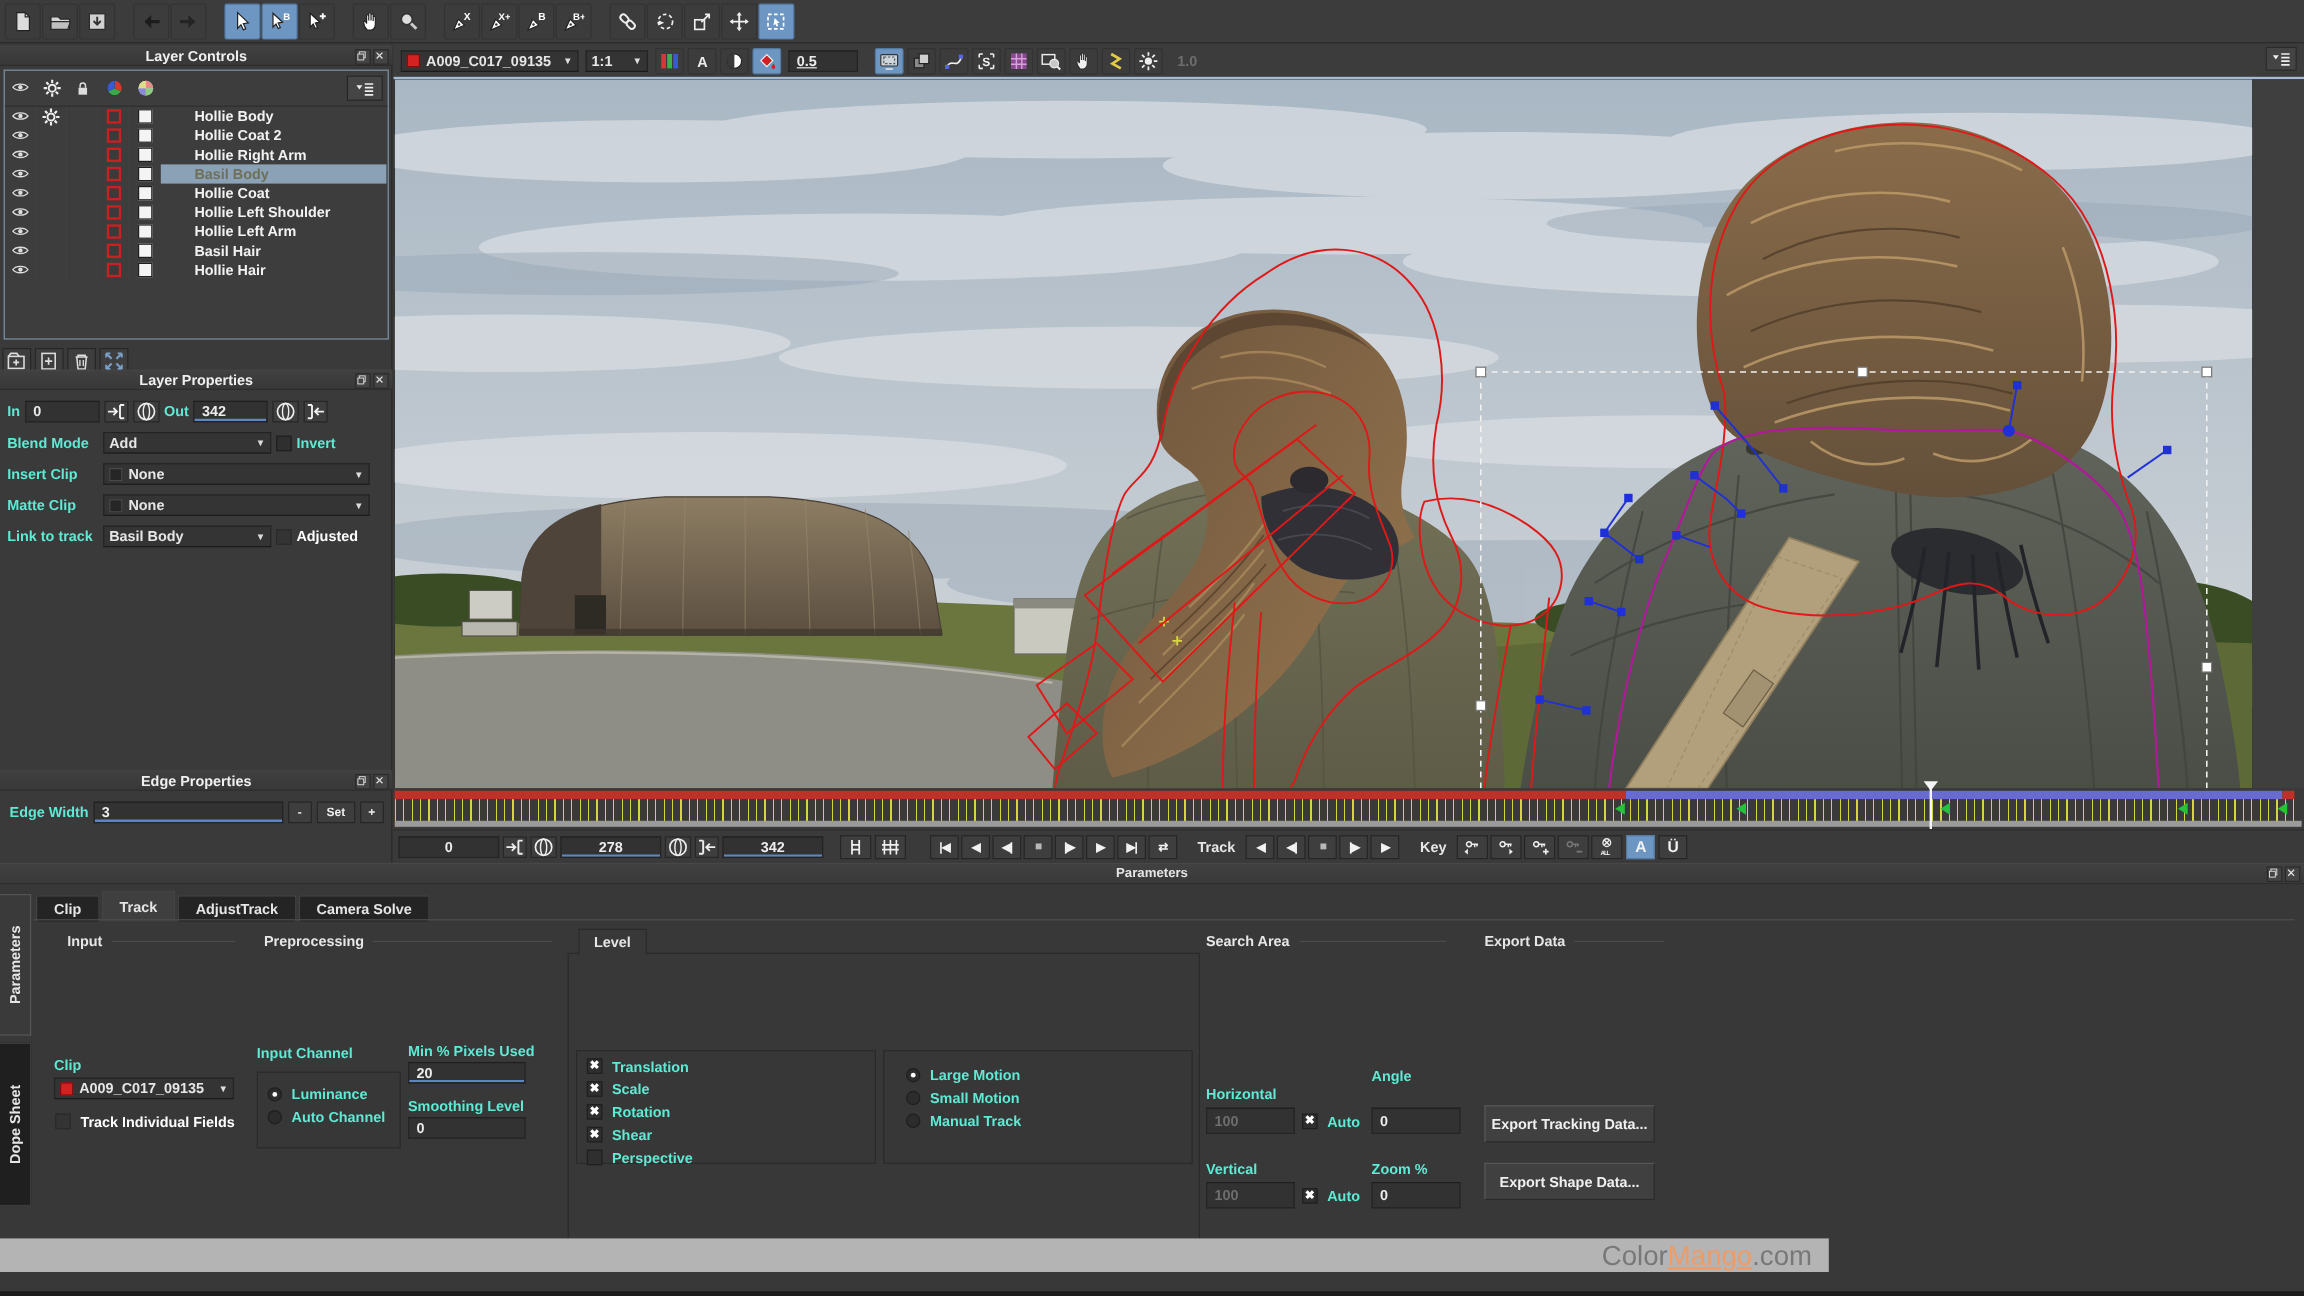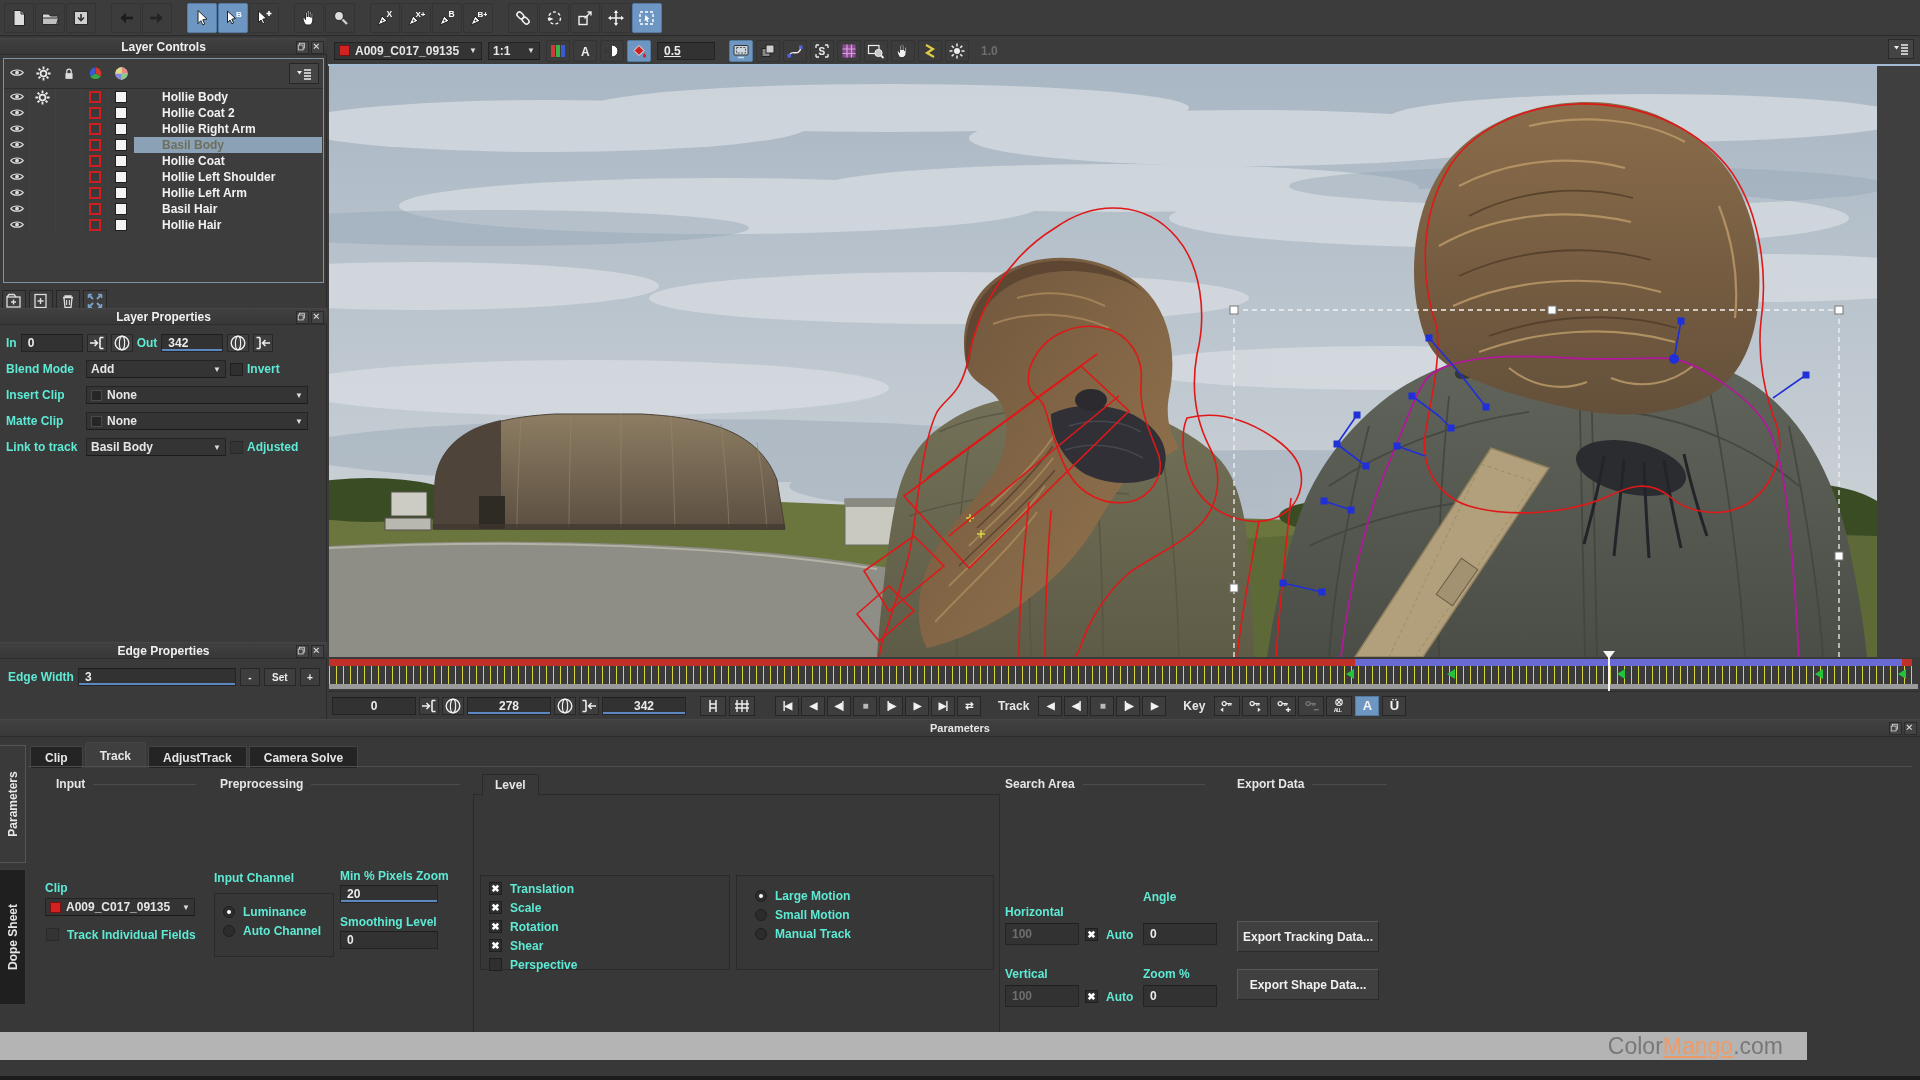--- a/index.html
+++ b/index.html
@@ -33,21 +33,21 @@
 .sw { width:11px; height:11px; flex:0 0 auto; }
 .sw.red { background:#d42222; border:1px solid #7a1010; }
 .sw.dark { background:#262626; border:1px solid #4a4a4a; }
 .cb { width:13px; height:13px; background:#2f2f2f; border:1px solid #1f1f1f; display:inline-flex;
   align-items:center; justify-content:center; color:#fff; font-size:10px; line-height:10px; flex:0 0 auto;}
 .cb.dis { background:#343434; border-color:#2a2a2a; }
 .radio { width:12px; height:12px; border-radius:50%; background:#2c2c2c; border:1px solid #1f1f1f; position:relative; flex:0 0 auto;}
 .radio.sel::after { content:""; position:absolute; left:3px; top:3px; width:4px; height:4px; border-radius:50%; background:#fff; }
 .btn { background:#404040; border:1px solid #2a2a2a; border-top-color:#585858; border-left-color:#585858;
   color:#f0f0f0; display:inline-flex; align-items:center; justify-content:center; font-weight:bold; }
-.lbl { color:#5eead4; } .lbl.dis { color:#5eead4;text-align:right; }
+.lbl { color:#5eead4; } .lbl.dis { color:#ffffff;text-align:right; }
 
 
 #left-col { position:absolute; left:0; top:37px; width:327px; height:683px; background:#3a3a3a; border-right:1px solid #2a2a2a; }
 #layer-controls { position:absolute; left:0; top:1px; width:327px; }
 #lc-list-box { position:absolute; left:3px; top:20px; width:321px; height:225px; border:1px solid #7e93a5; background:#3d3d3d; }
 #lc-colhdr { height:30px; border-bottom:1px solid #2e2e2e; display:flex; align-items:center; position:relative; }
 .lc-col { width:26px; display:flex; justify-content:center; }
 #lc-menu { position:absolute; right:4px; top:4px; width:30px; height:21px; background:#454545; border:1px solid #262626; display:flex; align-items:center; justify-content:center; }
 .lr { height:16px; display:flex; align-items:flex-start; position:relative; }
 .lr .cell { width:26px; height:16px; display:flex; align-items:center; justify-content:center; border-right:1px solid #414141; }
@@ -110,22 +110,22 @@
 #ptab-line { position:absolute; left:28px; right:8px; top:29px; height:1px; background:#4e4e4e; }
 .grp { position:absolute; display:flex; align-items:center; }
 .grp .rule { height:1px; background:#4c4c4c; margin-left:8px; }
 .pbox { position:absolute; border:1px solid #2a2a2a; background:#373737; }
 .pitem { display:flex; align-items:center; gap:8px; height:19px; padding-left:8px; }
 #motion-box { position:absolute; left:473px; top:57px; width:527px; height:252px; border:1px solid #2a2a2a; }
 #motion-tab { position:absolute; left:8px; top:-21px; height:22px; padding:0 12px; background:#383838; border:1px solid #2a2a2a; border-bottom:1px solid #383838; display:flex; align-items:center; }
 .exp-btn { position:absolute; width:142px; height:31px; font-size:12px; }
 
 
-#watermark { position:absolute; left:0; top:1032px; width:1807px; height:28px; background:#b4b4b4; z-index:50;
-  display:flex; align-items:center; justify-content:flex-end; padding-right:24px; font-size:23px; font-weight:normal; }
+#watermark { position:absolute; left:0; top:1032px; width:1524px; height:28px; background:#b4b4b4; z-index:50;
+  display:flex; align-items:center; justify-content:flex-end; padding-right:14px; font-size:23px; font-weight:normal; }
 #watermark .g { color:#787878; } #watermark .o { color:#ef9b66;text-decoration:underline; }
 #bottom-line { position:absolute; left:0; top:1076px; width:1920px; height:4px; background:#1c1c1c; }
 svg text { font-family:"Liberation Sans", sans-serif; }
 </style>
 </head>
 <body>
 
 <div id="app">
 
   <div id="top-toolbar">
@@ -1123,21 +1123,21 @@
           <div class="pitem">
             <span class="radio sel"></span>
             <span class="lbl">Luminance</span>
           </div>
           <div class="pitem">
             <span class="radio"></span>
             <span class="lbl">Auto Channel</span>
           </div>
         </div>
     </div>
-    <div class="lbl" style="position:absolute; left:340px; top:132px;">Min % Pixels Zoom</div>
+    <div class="lbl" style="position:absolute; left:340px; top:132px;">Min % Pixels Used</div>
     <div class="field hl" style="position:absolute; left:340px; top:148px; width:98px;">20</div>
     <div class="lbl" style="position:absolute; left:340px; top:178px;">Smoothing Level</div>
     <div class="field" style="position:absolute; left:340px; top:194px; width:98px;">0</div>
 
     <div id="motion-box">
       <div id="motion-tab">Level</div>
       <div class="pbox" style="left:6px; top:80px; width:250px; height:95px;">
         <div id="motion-checks" style="padding-top:3px;">
             <div class="pitem">
               <span class="cb">✖</span>

